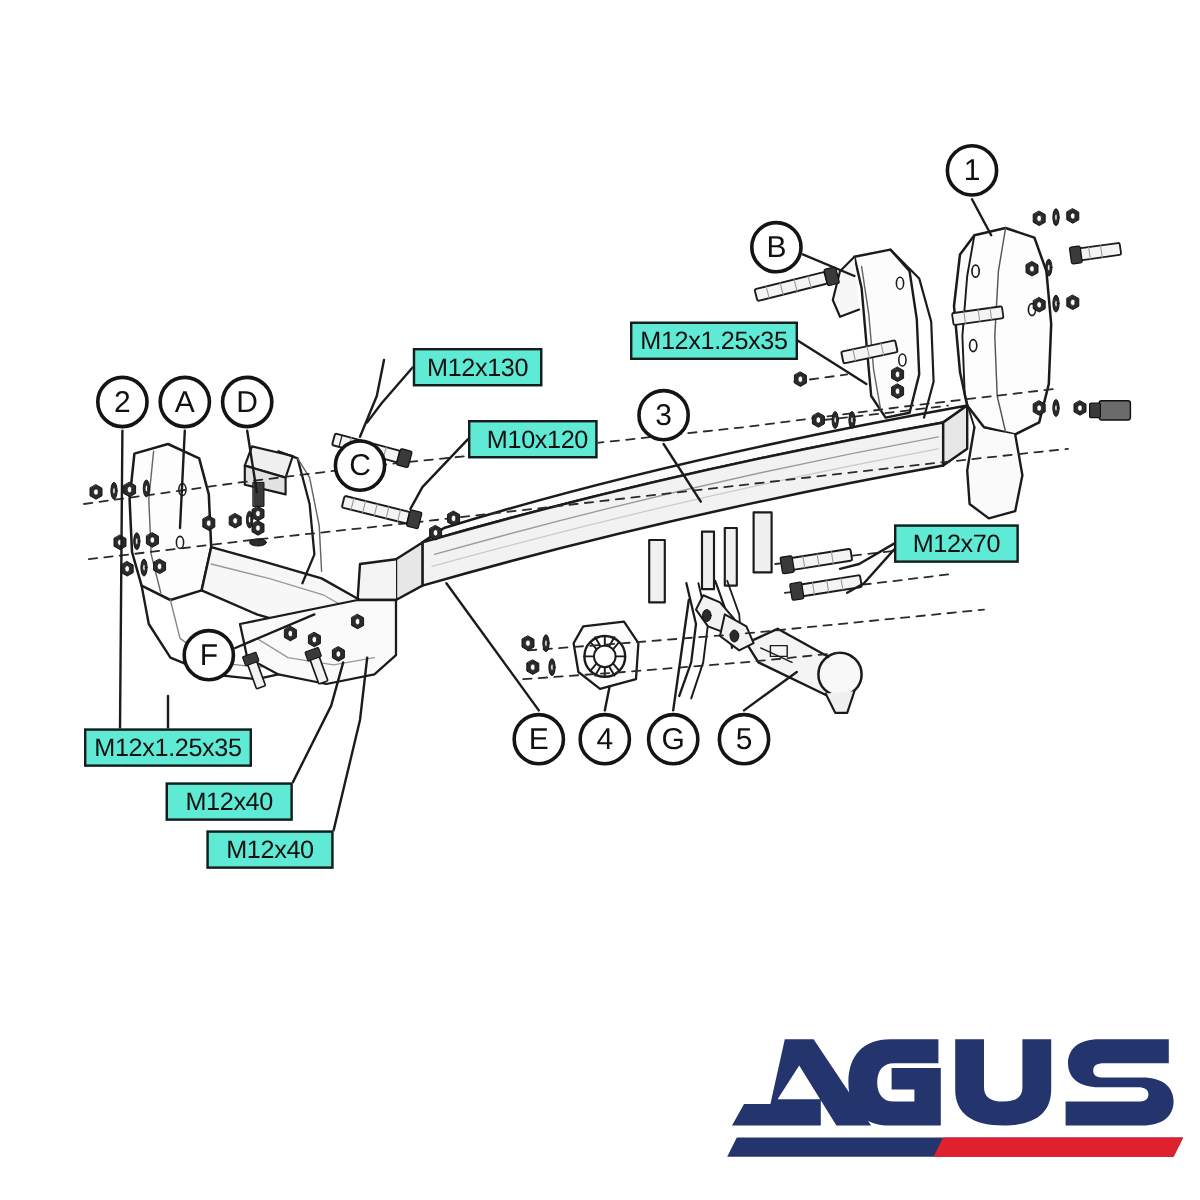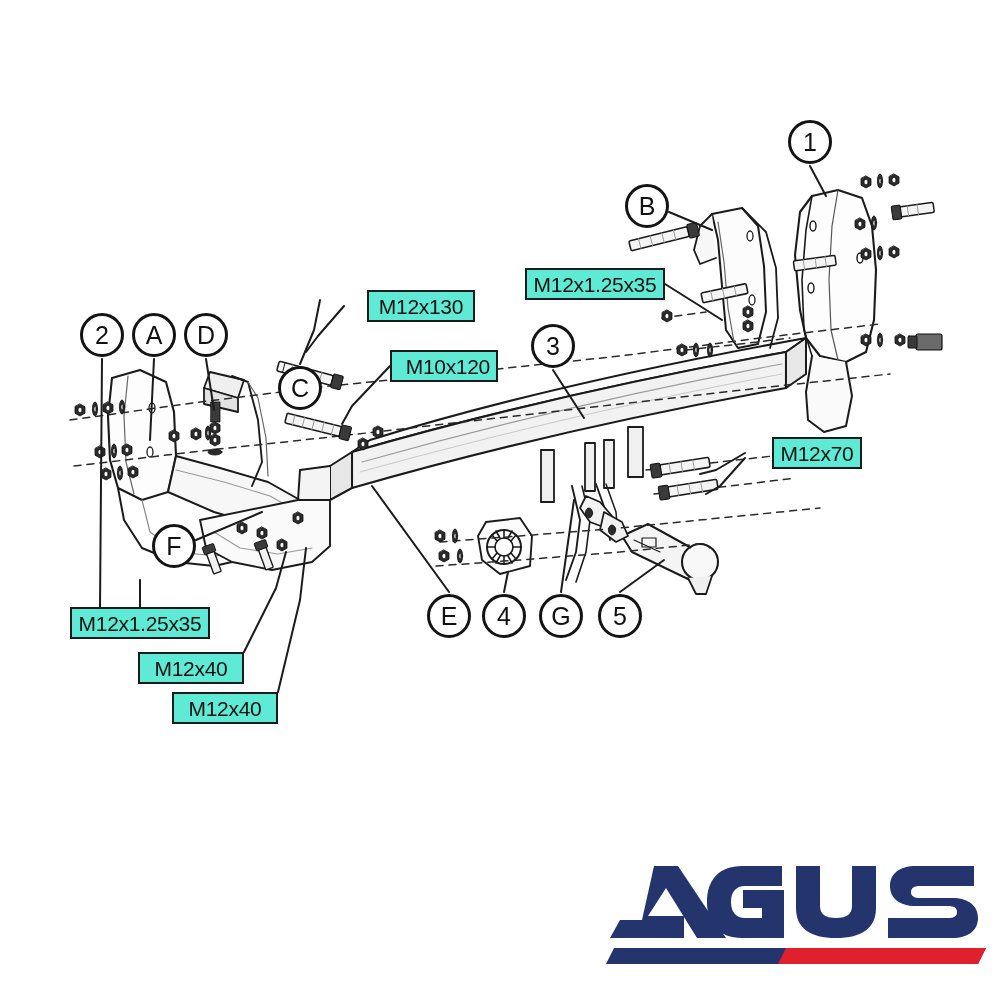--- a/index.html
+++ b/index.html
@@ -388,27 +388,27 @@
         <path d="M745,453 L716,470 L700,474"></path>
         <path d="M745,458 L720,486 L706,494"></path>
         <path d="M140,607 L140,580"></path>
         <path d="M244,652 L276,588 L286,552"></path>
         <path d="M278,692 L300,600 L306,548"></path>
       </g>
 
     </g>
   </svg>
 
-  <div class="label-box" style="left:344px; top:290px; width:108px; height:32px;margin-left:23px;">M12x130</div>
+  <div class="label-box" style="left:344px; top:290px; width:108px; height:32px;">M12x130</div>
 
   <div class="label-box" style="left:390px; top:350px; width:108px; height:32px;text-align:right;">M10x120</div>
 
   <div class="label-box" style="left:525px; top:268px; width:140px; height:32px;">M12x1.25x35</div>
 
-  <div class="label-box" style="left:772px; top:437px; width:90px; height:32px;">M12x70</div>
+  <div class="label-box" style="left:745px; top:437px; width:104px; height:32px;">M12x70</div>
 
   <div class="label-box" style="left:70px; top:607px; width:140px; height:32px;">M12x1.25x35</div>
 
   <div class="label-box" style="left:138px; top:652px; width:106px; height:32px;">M12x40</div>
 
   <div class="label-box" style="left:172px; top:692px; width:106px; height:32px;">M12x40</div>
 
   <div class="bubble" style="left:788px; top:120px;">1</div>
   <div class="bubble" style="left:625px; top:184px;">B</div>
   <div class="bubble" style="left:80px; top:313px;">2</div>

